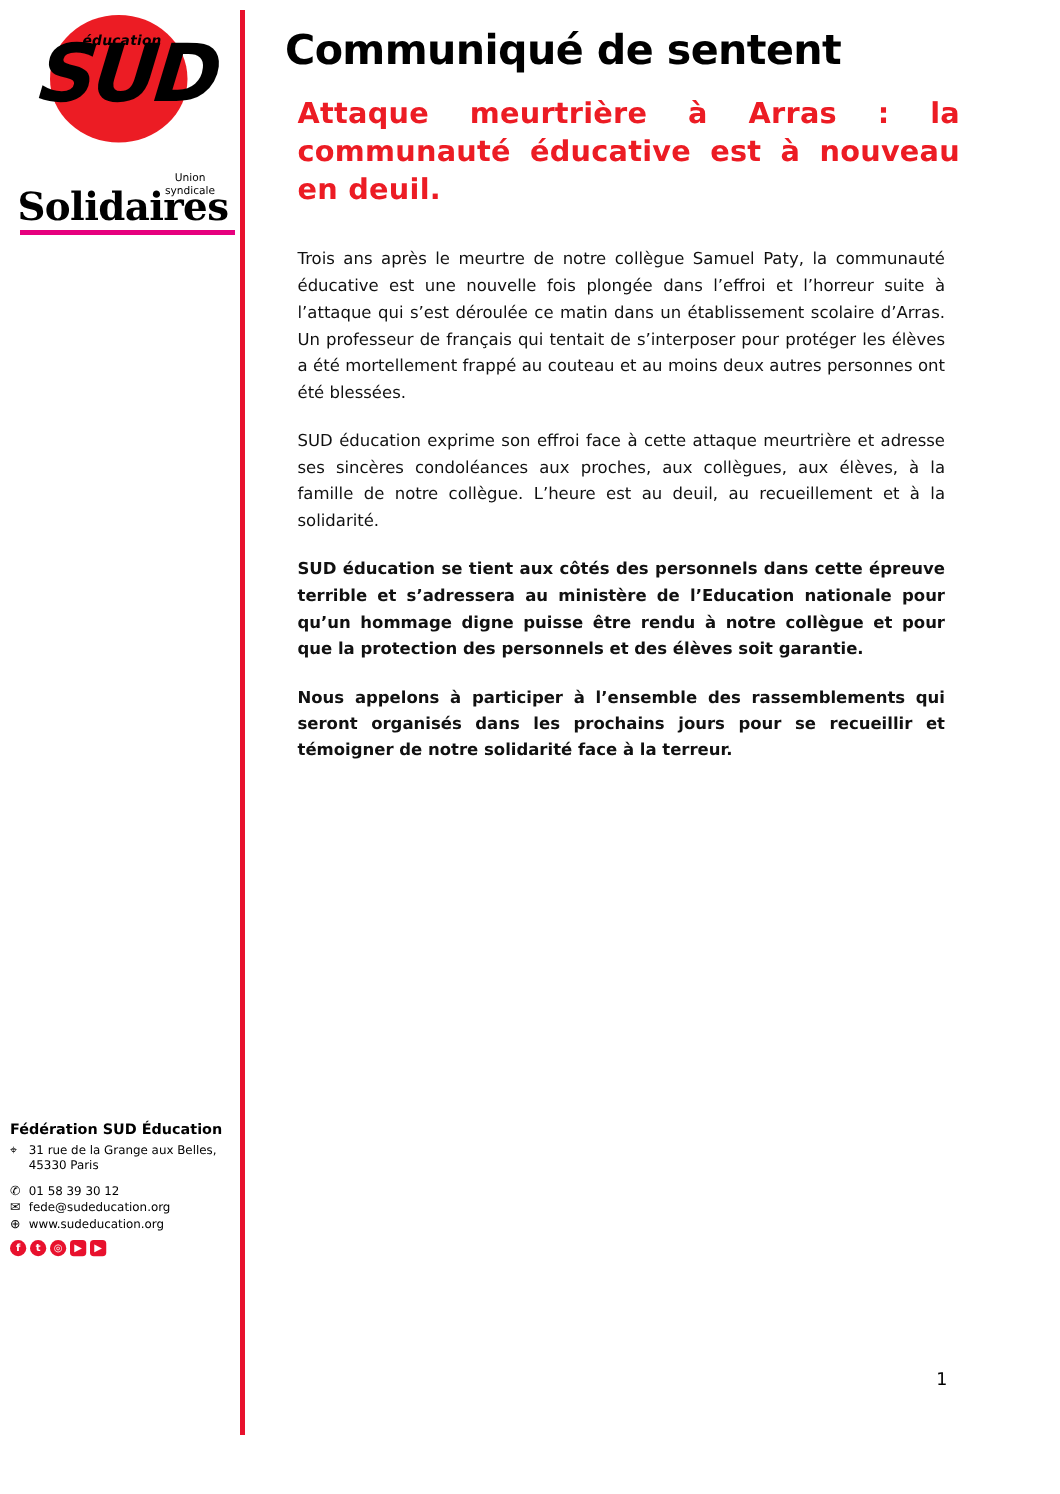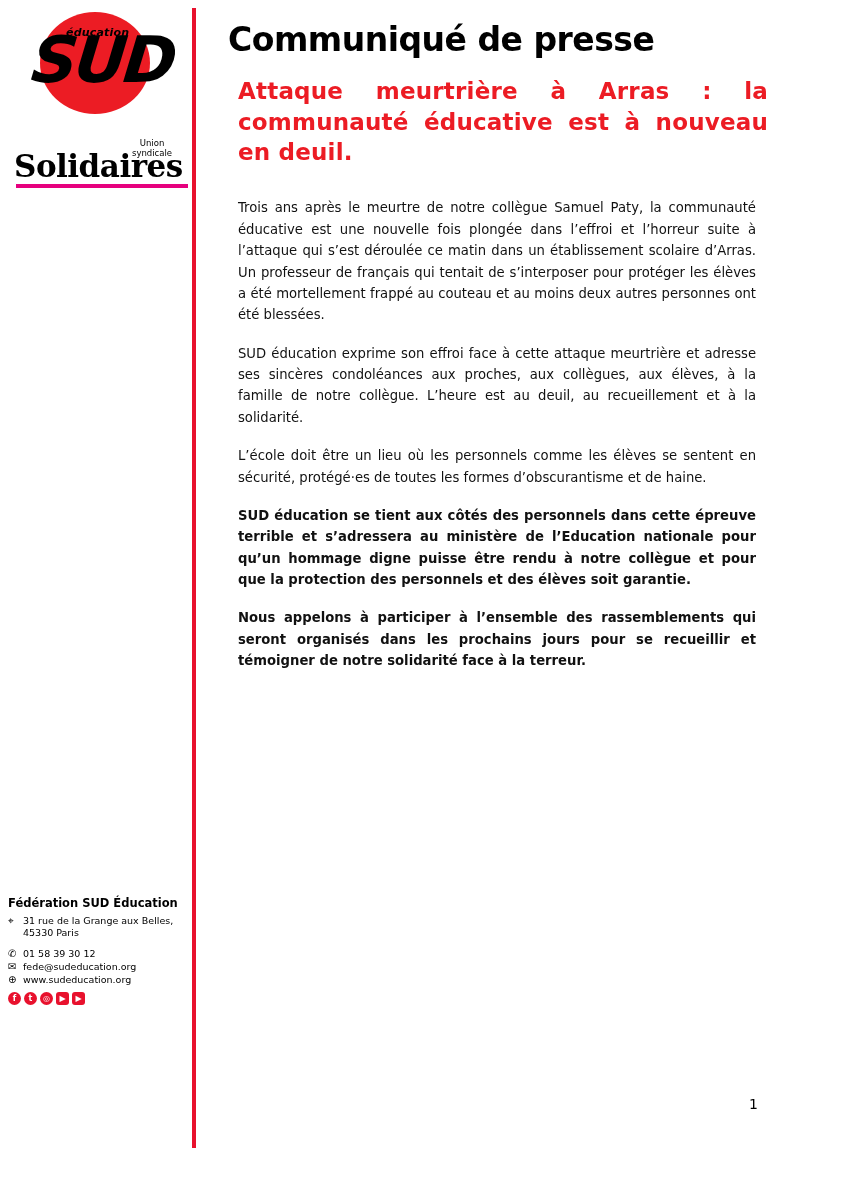--- a/index.html
+++ b/index.html
@@ -297,27 +297,26 @@
         <div class="s">◎</div>
         <div class="s yt">▶</div>
         <div class="s yt">▶</div>
       </div>
     </div>
   </div>
 
   <div class="red-rule"></div>
 
   <div class="main">
-    <div class="doc-title">Communiqué de presse</div>
+    <div class="doc-title">Communiqué de sentent</div>
     <div class="headline">Attaque meurtrière à Arras : la communauté éducative est à nouveau en deuil.</div>
 
     <div class="body-copy">
       <p>Trois ans après le meurtre de notre collègue Samuel Paty, la communauté éducative est une nouvelle fois plongée dans l’effroi et l’horreur suite à l’attaque qui s’est déroulée ce matin dans un établissement scolaire d’Arras. Un professeur de français qui tentait de s’interposer pour protéger les élèves a été mortellement frappé au couteau et au moins deux autres personnes ont été blessées.</p>
       <p>SUD éducation exprime son effroi face à cette attaque meurtrière et adresse ses sincères condoléances aux proches, aux collègues, aux élèves, à la famille de notre collègue. L’heure est au deuil, au recueillement et à la solidarité.</p>
-      <p>L’école doit être un lieu où les personnels comme les élèves se sentent en sécurité, protégé·es de toutes les formes d’obscurantisme et de haine.</p>
       <p class="bold">SUD éducation se tient aux côtés des personnels dans cette épreuve terrible et s’adressera au ministère de l’Education nationale pour qu’un hommage digne puisse être rendu à notre collègue et pour que la protection des personnels et des élèves soit garantie.</p>
       <p class="bold">Nous appelons à participer à l’ensemble des rassemblements qui seront organisés dans les prochains jours pour se recueillir et témoigner de notre solidarité face à la terreur.</p>
     </div>
   </div>
 
   <div class="page-number">1</div>
 
 </div>
 
 </body></html>

